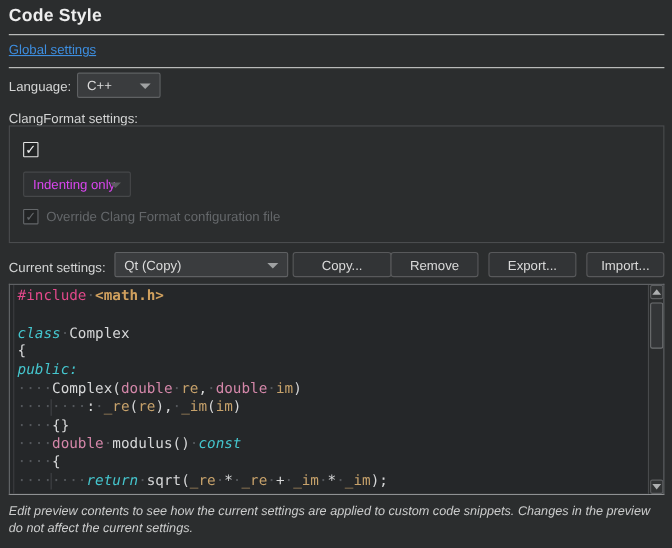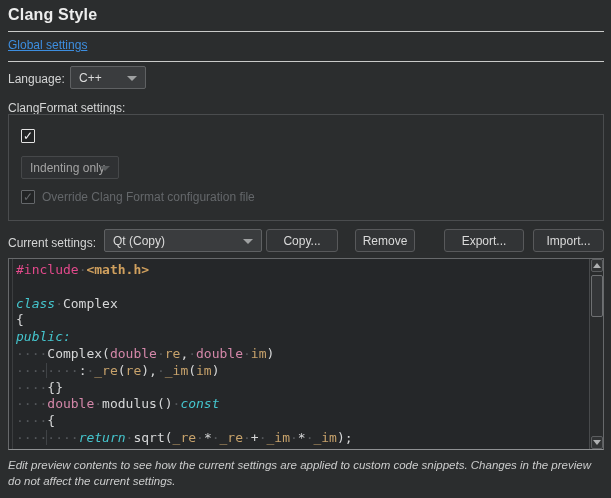--- a/index.html
+++ b/index.html
@@ -57,33 +57,33 @@
     width:14px; height:14px; border:1px solid #e4e4e4; border-radius:1px;
     background:#222425; margin-right:7px;
     display:flex; align-items:center; justify-content:center;
     font-size:12px; color:#f0f0f0; line-height:14px;
   }
   .checkrow .cb-label { font-size:12px; color:#dadada; }
   .checkrow.disabled .checkbox { border-color:#64676a; color:#64676a; }
   .checkrow.disabled .cb-label { color:#64676a; }
 
   .combo.disabled {
-    background:#2f3133; border-color:#46484a; color:#a3a3a3; cursor:default;
+    background:#2f3133; border-color:#46484a; color:#d946ef; cursor:default;
   }
   .combo.disabled .arrow { border-top-color:#5a5d5f; }
   .combo-indent { left:21px; top:156px; width:98px; }
 
   .btn {
     position:absolute; top:229px; height:23px;
     background:#323436; border:1px solid #58595b; border-radius:3px;
     color:#dadada; font-size:12px; font-family:"Liberation Sans", sans-serif;
     text-align:center; cursor:pointer;
   }
-  .btn-copy   { left:266px; width:72px; }
-  .btn-remove { left:355px; width:60px; }
+  .btn-copy   { left:266px; width:90px; }
+  .btn-remove { left:355px; width:80px; }
   .btn-export { left:444px; width:80px; }
   .btn-import { left:533px; width:71px;text-align:center; }
 
   .editor {
     position:absolute; left:8px; top:258px; width:596px; height:192px;
     background:#252729; border:1px solid #67696b; border-bottom-color:#8f9193;
     overflow:hidden;
   }
   .editor .margin-line {
     position:absolute; left:3px; top:0; width:1px; height:100%; background:#3c3e40;
@@ -130,21 +130,21 @@
   .footer {
     position:absolute; left:8px; top:457px; width:598px;
     font-size:11.5px; font-style:italic; color:#cbcccc; line-height:1.42;
   }
 </style>
 </head>
 <body>
 
 <div id="root">
 
-  <div class="page-title">Clang Style</div>
+  <div class="page-title">Code Style</div>
   <div class="hr hr1"></div>
 
   <a class="link">Global settings</a>
   <div class="hr hr2"></div>
 
   <div class="label lang-label">Language:</div>
   <div class="combo combo-language">
     <span>C++</span>
     <span class="arrow"></span>
   </div>

